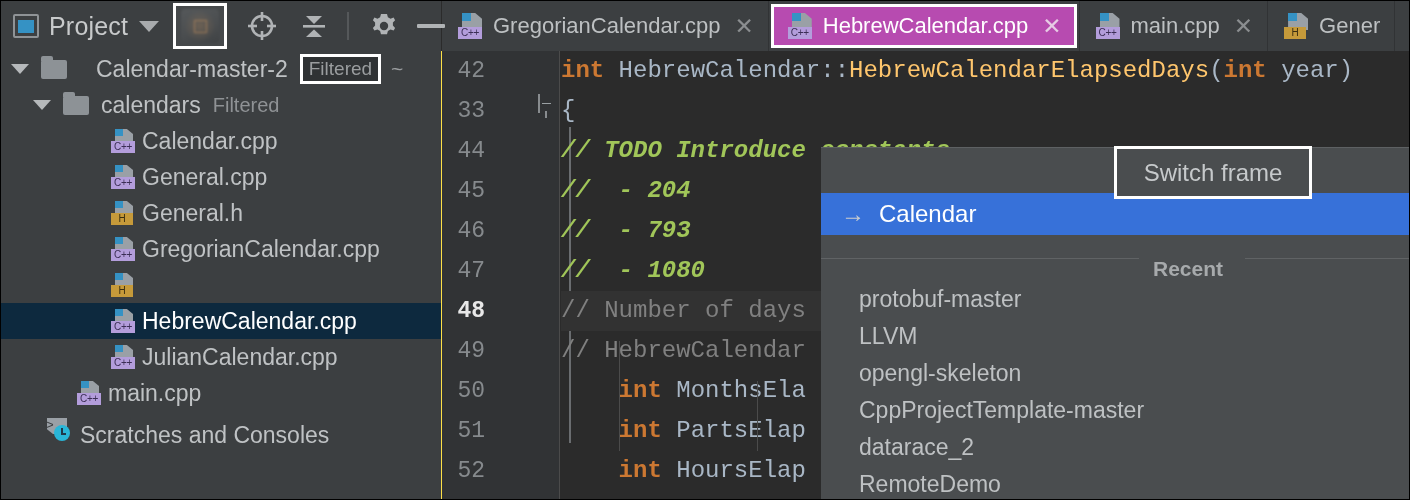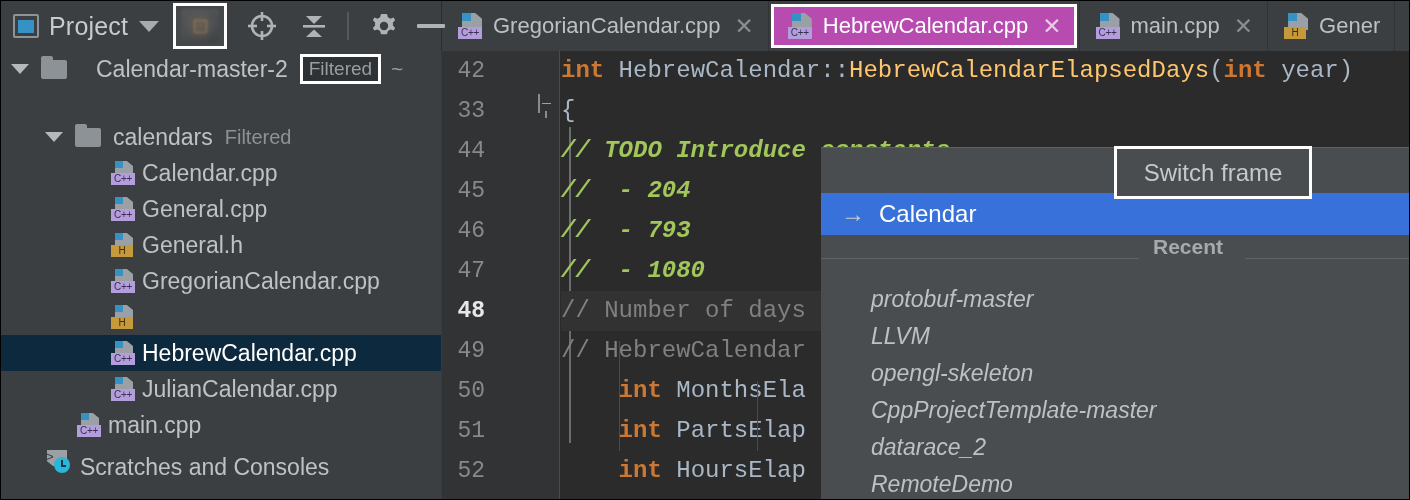--- a/index.html
+++ b/index.html
@@ -5,21 +5,21 @@
   * { box-sizing: border-box; margin: 0; padding: 0; }
   html, body {
     width: 1410px; height: 500px;
     background: #3c3f41;
     font-family: "Liberation Sans", sans-serif;
     overflow: hidden;
   }
   #root {
     position: relative;
     width: 1410px; height: 500px;
-    background: #4c1d95;
+    background: #fde047;
     border: 1px solid #000;
     overflow: hidden;
   }
 
   
   .topbar {
     position: absolute; left: 0; top: 0;
     width: 1410px; height: 50px;
     display: flex; align-items: stretch;
   }
@@ -289,34 +289,34 @@
   .popup-sel {
     height: 42px; background: #3771d9;
     display: flex; align-items: center; padding-left: 20px;
     color: #ffffff; font-size: 24px;
   }
   .popup-sel .ar {
     margin-right: 14px; color: #c9ccce; font-size: 24px; line-height: 1;
   }
   .recent-sep {
     height: 46px; position: relative;
-    display: flex; align-items: flex-start; justify-content: flex-end;
+    display: flex; align-items: flex-end; justify-content: flex-end;
   }
   .recent-sep .ln {
     position: absolute; left: 0; right: 0; top: 50%;
     height: 1px; background: #606365;
   }
   .recent-sep .lbl {
     position: relative; background: #4a4d4f;
     padding: 0 22px 0 14px; color: #a7aaac; font-size: 21px; font-weight: bold;
     margin-right: 166px;
   }
   .precent {
     height: 37px; display: flex; align-items: center;
-    padding-left: 50px; color: #bec1c3; font-size: 23px; font-style: italic;
+    padding-left: 38px; color: #bec1c3; font-size: 23px;
   }
   .tooltip {
     position: absolute; left: 1113px; top: 145px;
     width: 198px; height: 53px;
     background: #4a4d4f;
     border: 3px solid #ffffff;
     display: flex; align-items: center; justify-content: center;
     color: #c6c9cb; font-size: 24px;
     z-index: 20;
   }
@@ -418,21 +418,21 @@
   <div class="sidebar">
 
     <div class="trow" style="padding-left:10px;">
       <span class="tri"></span>
       <span class="folder" style="margin-left:12px;"></span>
       <span style="margin-left:29px;">Calendar-master-2</span>
       <span class="badge-filtered">Filtered</span>
       <span class="tilde">~</span>
     </div>
 
-    <div class="trow" style="padding-left:44px;margin-top:32px;">
+    <div class="trow" style="padding-left:32px;">
       <span class="tri"></span>
       <span class="folder" style="margin-left:12px;"></span>
       <span style="margin-left:12px;">calendars</span>
       <span class="plain-filtered">Filtered</span>
     </div>
 
     <div class="trow" style="padding-left:110px;">
       <span class="ficon small">
           <span class="page"></span>
           <span class="corner"></span>

